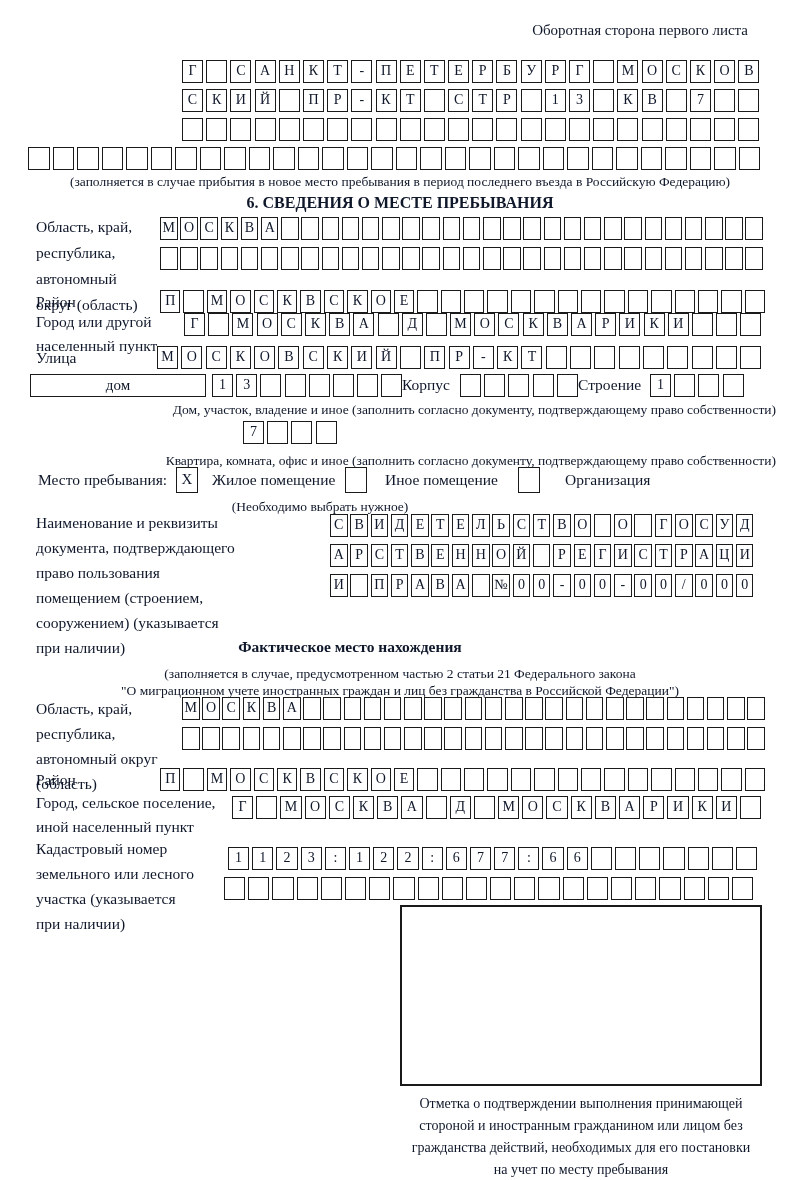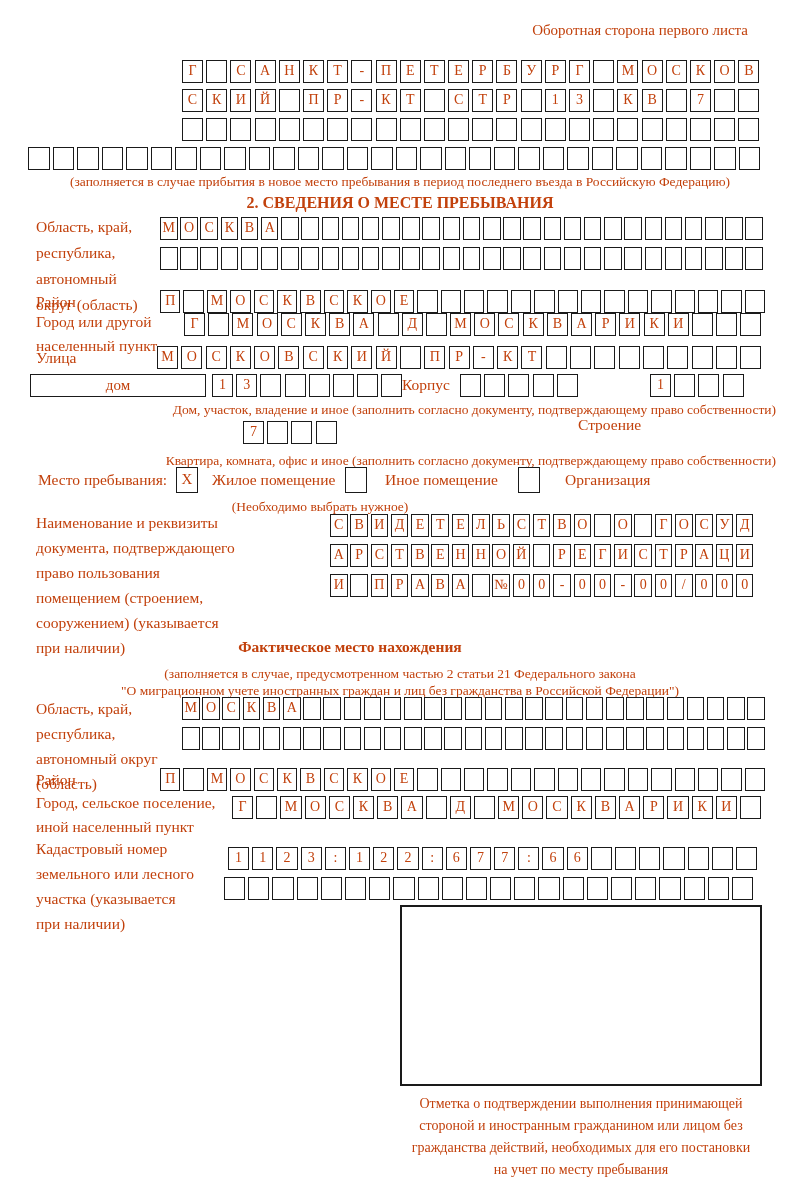--- a/index.html
+++ b/index.html
@@ -1,18 +1,18 @@
 <!DOCTYPE html>
 <html><head>
 <meta charset="utf-8">
 <style>
   html,body{margin:0;padding:0;background:#fff;}
   .page{
     position:relative;width:800px;height:1180px;background:#fff;
-    font-family:"Liberation Serif","DejaVu Serif",serif;color:#c2410c;
+    font-family:"Liberation Serif","DejaVu Serif",serif;color:#0f172a;
     overflow:hidden;
   }
   .abs{position:absolute;}
   .lbl{font-size:15.5px;line-height:26px;white-space:pre-line;}
   .cap{font-size:13.5px;line-height:17px;text-align:right;}
   .center{text-align:center;}
   .bold{font-weight:bold;}
   .cellrow{position:absolute;display:flex;gap:var(--g,3px);}
   .cell{
     display:inline-block;box-sizing:border-box;
@@ -145,21 +145,21 @@
       <span class="cell"></span>
       <span class="cell"></span>
       <span class="cell"></span>
       <span class="cell"></span>
       <span class="cell"></span>
       <span class="cell"></span>
       <span class="cell"></span>
     </div>
   <div class="abs cap center" style="left:0;top:173px;width:800px;">(заполняется в случае прибытия в новое место пребывания в период последнего въезда в Российскую Федерацию)</div>
 
-  <div class="abs center bold" style="left:0;top:194px;width:800px;font-size:16px;">2. СВЕДЕНИЯ О МЕСТЕ ПРЕБЫВАНИЯ</div>
+  <div class="abs center bold" style="left:0;top:194px;width:800px;font-size:16px;">6. СВЕДЕНИЯ О МЕСТЕ ПРЕБЫВАНИЯ</div>
 
   <div class="abs lbl" style="left:36px;top:214px;width:130px;">Область, край,
 республика,
 автономный
 округ (область)</div>
   <div class="cellrow" style="left:160px;top:217px;--w:17.5px;--g:2.7px;">
       <span class="cell">М</span>
       <span class="cell">О</span>
       <span class="cell">С</span>
       <span class="cell">К</span>
@@ -323,21 +323,21 @@
       <span class="cell"></span>
     </div>
   <div class="abs" style="left:402px;top:376px;font-size:15.5px;">Корпус</div>
   <div class="cellrow" style="left:460px;top:374px;--w:21px;--g:3.2px;">
       <span class="cell"></span>
       <span class="cell"></span>
       <span class="cell"></span>
       <span class="cell"></span>
       <span class="cell"></span>
     </div>
-  <div class="abs" style="left:578px;top:376px;font-size:15.5px;margin-top:40px;">Строение</div>
+  <div class="abs" style="left:578px;top:376px;font-size:15.5px;">Строение</div>
   <div class="cellrow" style="left:650px;top:374px;--w:21px;--g:3.2px;">
       <span class="cell">1</span>
       <span class="cell"></span>
       <span class="cell"></span>
       <span class="cell"></span>
     </div>
   <div class="abs cap" style="left:36px;top:401px;width:740px;">Дом, участок, владение и иное (заполнить согласно документу, подтверждающему право собственности)</div>
 
   <div class="cellrow" style="left:243px;top:421px;--w:21px;--g:3.2px;">
       <span class="cell">7</span>

